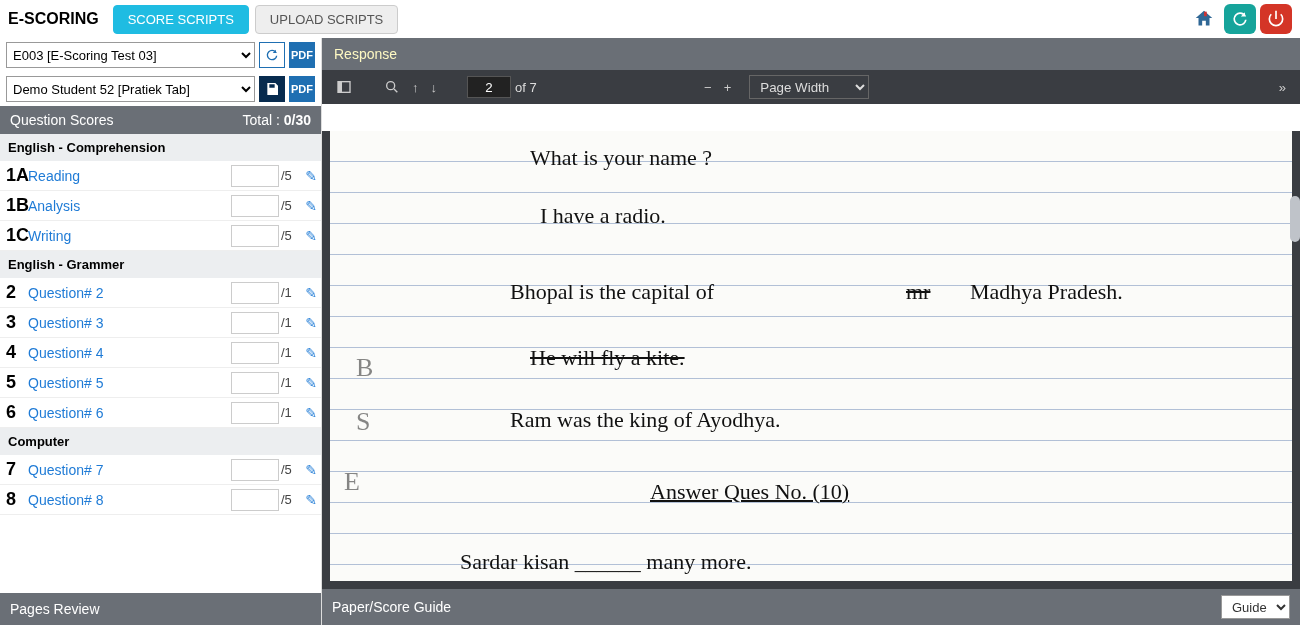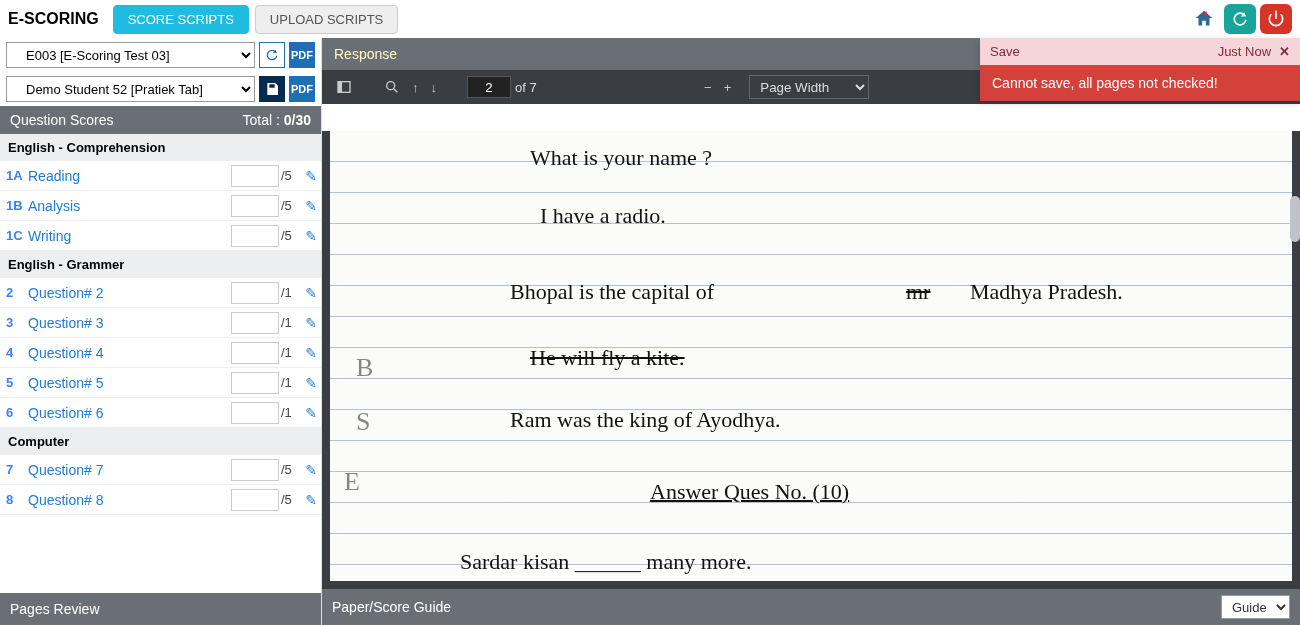--- a/index.html
+++ b/index.html
@@ -16,36 +16,36 @@
 .icon-sync { background:#16a49b; color:#fff; }
 .icon-power { background:#d43527; color:#fff; }
 
 
 .main { display:flex; height: 587px; }
 .sidebar { width: 322px; display:flex; flex-direction:column; border-right:1px solid #ddd;}
 .viewer { flex:1; display:flex; flex-direction:column; position:relative; background:#fff; }
 
 
 .ctrl-row { display:flex; align-items:center; padding:4px 6px; gap:4px; }
-.sel { flex:1; height:26px; border:1px solid #999; padding:0 15px; font-size:13px; background:#fff; }
+.sel { flex:1; height:26px; border:1px solid #999; padding:0 2px; font-size:13px; background:#fff; }
 .sq-btn { width:26px; height:26px; border:1px solid #1f6fb2; background:#fff; display:flex; align-items:center; justify-content:center; cursor:pointer; font-size:11px; font-weight:bold; }
 .sq-btn.blue { color:#1f6fb2; }
 .sq-btn.pdf { background:#1f6fb2; color:#fff; }
 .sq-btn.save { background:#072b4f; color:#fff; border-color:#072b4f;}
 .sq-btn.pdf2 { background:#1f6fb2; color:#fff; }
 
 
 .qs-header { background:#6a6f76; color:#fff; display:flex; justify-content:space-between; padding:6px 10px; font-size:14px;}
 .qs-total b { font-weight:bold; }
 
 
 .scores { flex:1; overflow:auto; }
 .section-h { background:#eceef0; padding:6px 8px; font-weight:bold; font-size:13px; }
 .qrow { display:flex; align-items:center; border-bottom:1px solid #eee; height:30px; padding-left:6px; }
-.qnum { width:22px; font-size:13px; font-weight:bold; color:#3b82f6;}
+.qnum { width:22px; font-size:18px; font-weight:bold; color:#000000;}
 .qlink { flex:1; color:#1f7bd6; font-size:14px; cursor:pointer; }
 .score-input { width:48px; height:22px; border:1px solid #ccc; padding:0 4px; font-size:13px; }
 .maxs { width:22px; font-size:13px; color:#444; text-align:left; padding-left:2px;}
 .edit-icn { width:20px; color:#1f7bd6; text-align:center; cursor:pointer; font-size:14px;}
 
 .pageh { background:#6a6f76; color:#fff; padding:8px 10px; font-size:14px; }
 
 
 .resp-header { background:#6a6f76; color:#fef9c3; padding:8px 12px; font-size:14px; position:relative;}
 .pdf-toolbar { background:#3a3d42; color:#ddd; height:34px; display:flex; align-items:center; padding:0 8px; font-size:13px;}
@@ -260,25 +260,16 @@
           <div class="hw" style="left: 14px; top: 336px; font-size: 26px; opacity: 0.5;">E</div>
         </div>
     </div>
 
     <div class="guide-bar">
       <span>Paper/Score Guide</span>
       <div class="sp"></div>
       <select class="guide-sel"><option>Guide</option></select>
     </div>
 
-    <div class="toast">
-      <div class="toast-head">
-        <span>Save</span>
-        <span class="tsp"></span>
-        <span>Just Now</span>
-        <span class="toast-close">✕</span>
-      </div>
-      <div class="toast-body">Cannot save, all pages not checked!</div>
-    </div>
 
     <div class="vbar"></div>
   </div>
 </div>
 
 </body></html>

